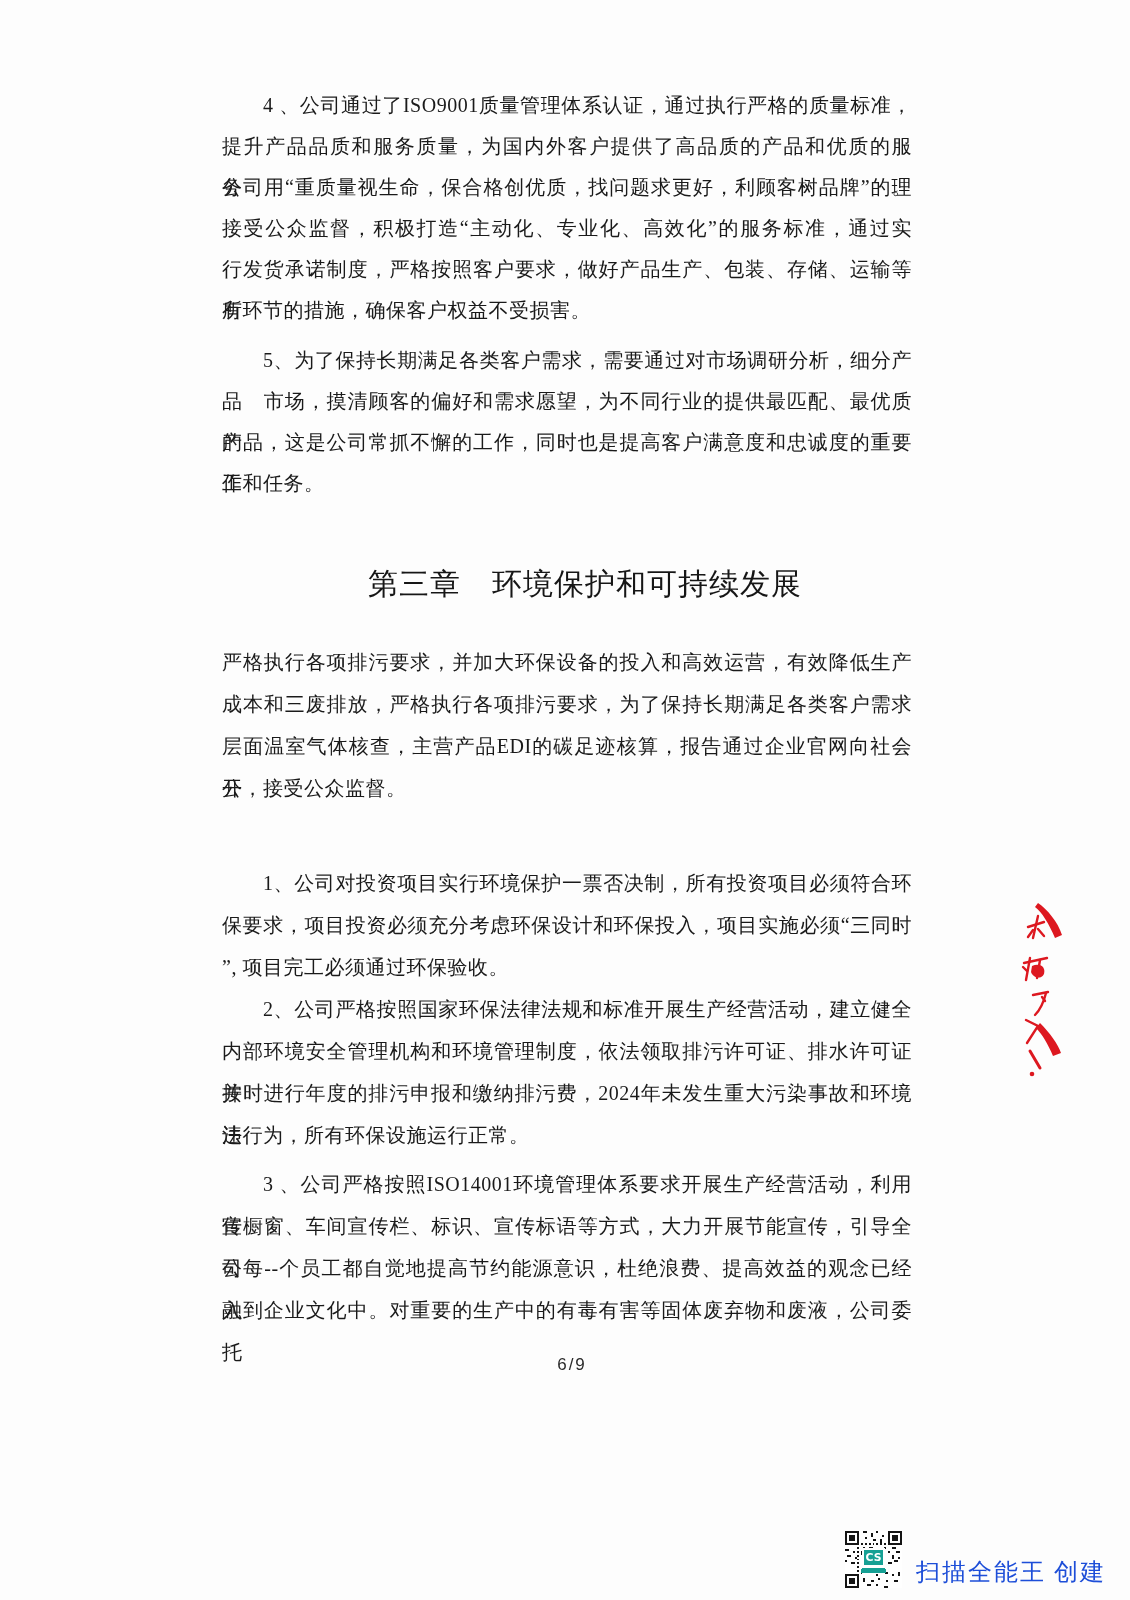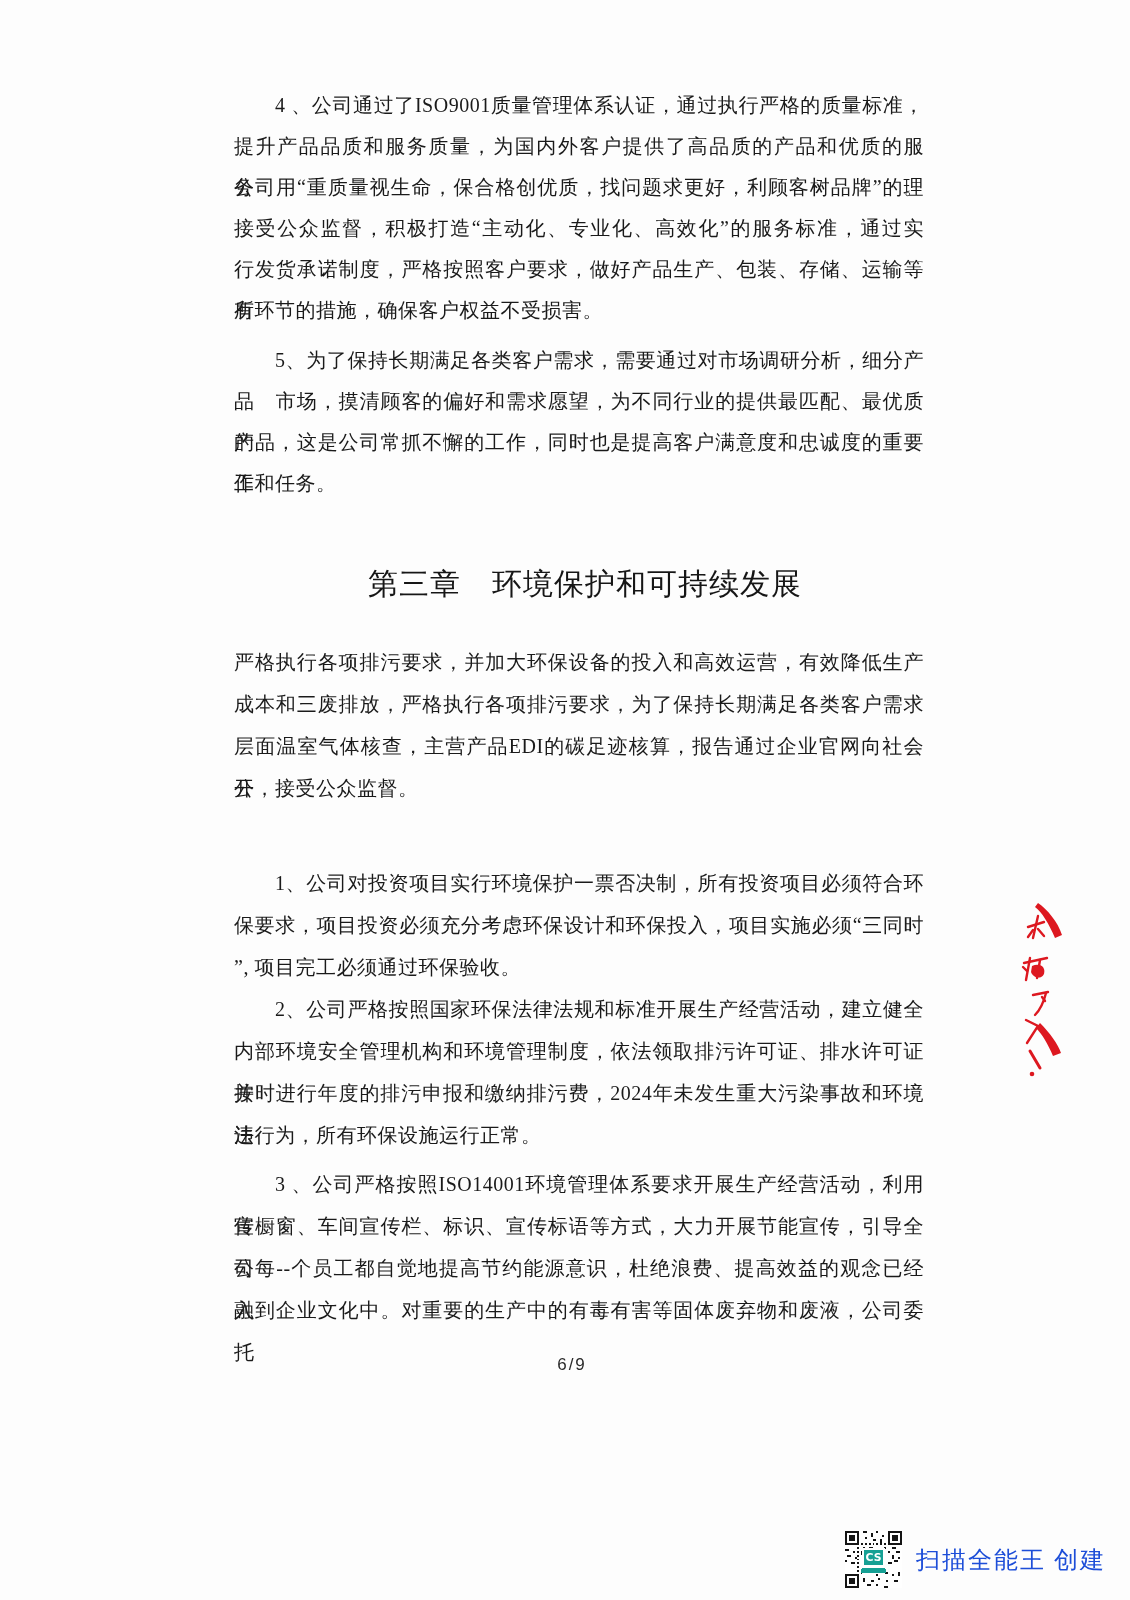--- a/index.html
+++ b/index.html
@@ -3,21 +3,21 @@
 <meta charset="utf-8">
 <style>
   html,body{margin:0;padding:0;}
   body{
     width:1130px;height:1600px;
     background:#fdfdfd;
     font-family:"Liberation Serif","DejaVu Serif",serif;
     position:relative;overflow:hidden;
   }
   .page{position:absolute;inset:0;background:#fdfdfd;}
-  .para{position:absolute;left:222px;width:690px;margin-left:12px;}
+  .para{position:absolute;left:222px;width:690px;}
   .line{
     font-size:20px;height:42px;line-height:42px;
     color:#1a1a1a;
     text-align:justify;text-align-last:justify;
     letter-spacing:0.5px;
     white-space:normal;overflow:visible;
   }
   .lh41 .line{height:41px;line-height:41px;}
   .first{text-indent:41px;}
   .last{text-align-last:left;}
@@ -27,21 +27,21 @@
     text-align:center;letter-spacing:1px;height:44px;line-height:44px;
   }
   .page-number{
     position:absolute;left:222px;width:700px;top:1352px;
     text-align:center;font-family:Liberation Sans, sans-serif;
     font-size:17px;letter-spacing:2px;color:#2a2a2a;height:26px;line-height:26px;
   }
   .stamp{position:absolute;left:1020px;top:900px;width:48px;height:178px;}
   .scanner-mark{
     position:absolute;left:845px;top:1531px;height:57px;
-    display:flex;align-items:center;gap:14px;
+    display:flex;align-items:flex-end;gap:14px;
   }
   .scanner-label{
     font-size:24px;color:#1d4ed8;letter-spacing:2px;
     font-family:"Liberation Serif","DejaVu Serif",serif;
   }
   .qr{width:57px;height:57px;display:block;}
 </style>
 </head>
 <body>
 

